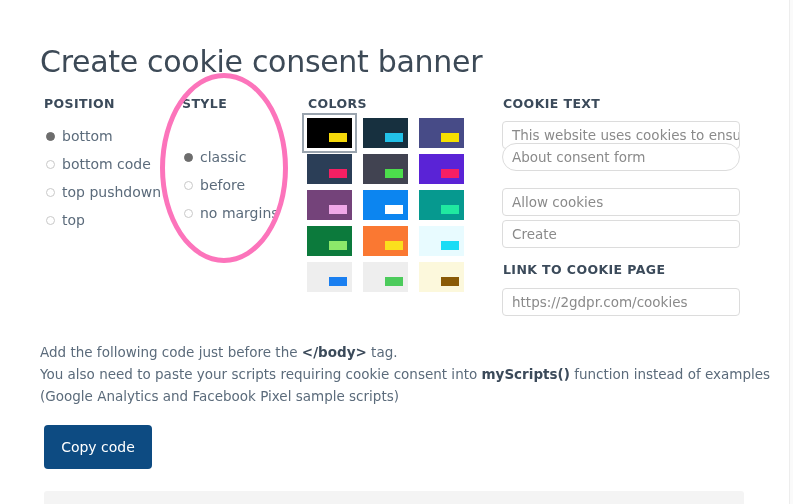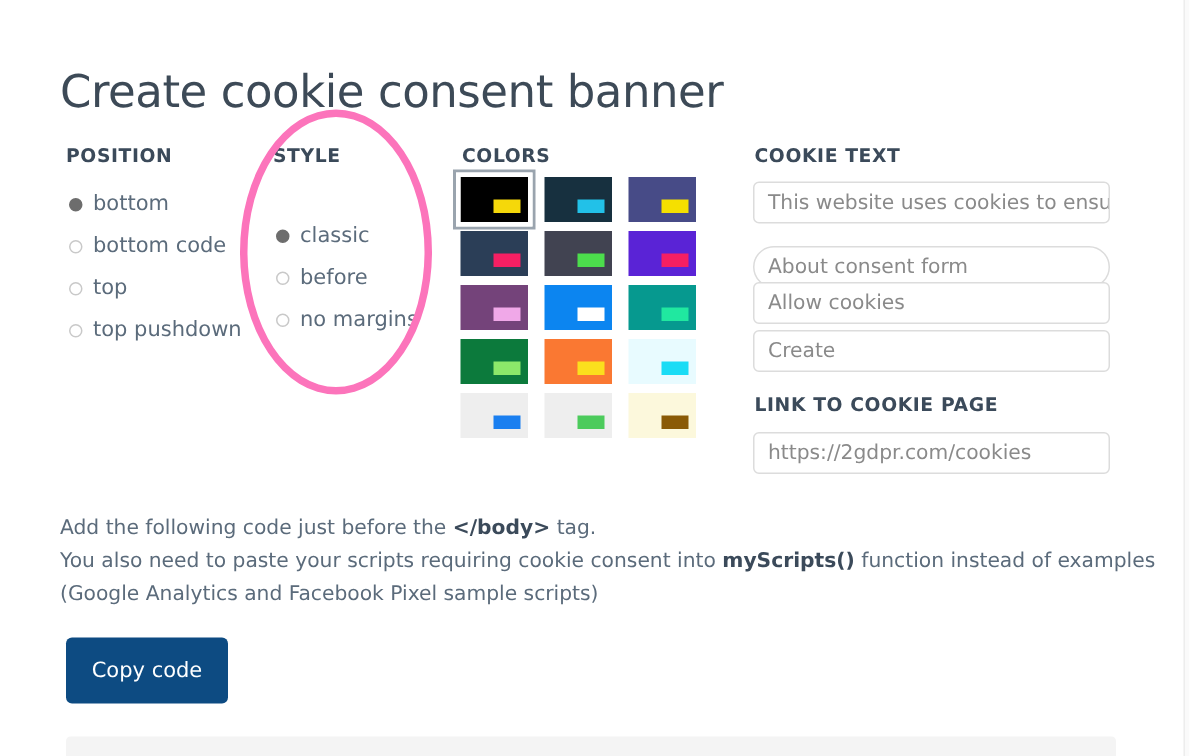--- a/index.html
+++ b/index.html
@@ -213,25 +213,25 @@
       <div class="radio-row">
         <span class="radio-dot on"></span>
         <span class="radio-label">bottom</span>
       </div>
       <div class="radio-row">
         <span class="radio-dot off"></span>
         <span class="radio-label">bottom code</span>
       </div>
       <div class="radio-row">
         <span class="radio-dot off"></span>
+        <span class="radio-label">top pushdown</span>
+      </div>
+      <div class="radio-row">
+        <span class="radio-dot off"></span>
         <span class="radio-label">top</span>
-      </div>
-      <div class="radio-row">
-        <span class="radio-dot off"></span>
-        <span class="radio-label">top pushdown</span>
       </div>
     </div>
 
   <div class="sec-head" style="left:182px; top:96px;">STYLE</div>
   <div class="radio-list" id="style-list" style="left:184px; top:122px;margin-top:21px;">
       <div class="radio-row">
         <span class="radio-dot on"></span>
         <span class="radio-label">classic</span>
       </div>
       <div class="radio-row">
@@ -306,21 +306,21 @@
       </div>
       <div class="swatch">
         <span class="bg" style="background: rgb(252, 248, 220);"></span>
         <span class="btn" style="background: rgb(138, 90, 6);"></span>
       </div>
     </div>
 
   <div class="sec-head" style="left:503px; top:96px;">COOKIE TEXT</div>
 
   <div class="field" style="top:121px;">This website uses cookies to ensure</div>
-  <div class="field" style="top:164px;border-radius:14px;">About consent form</div>
+  <div class="field" style="top:143px;border-radius:14px;">About consent form</div>
   <div class="field" style="top:188px;">Allow cookies</div>
   <div class="field" style="top:220px;">Create</div>
 
   <div class="sec-head" style="left:503px; top:262px;">LINK TO COOKIE PAGE</div>
   <div class="field" style="top:288px;">https://2gdpr.com/cookies</div>
 
   <div class="body-text">
     <div>
       <span>Add the following code just before the </span><b>&lt;/body&gt;</b><span> tag.</span>
     </div>

